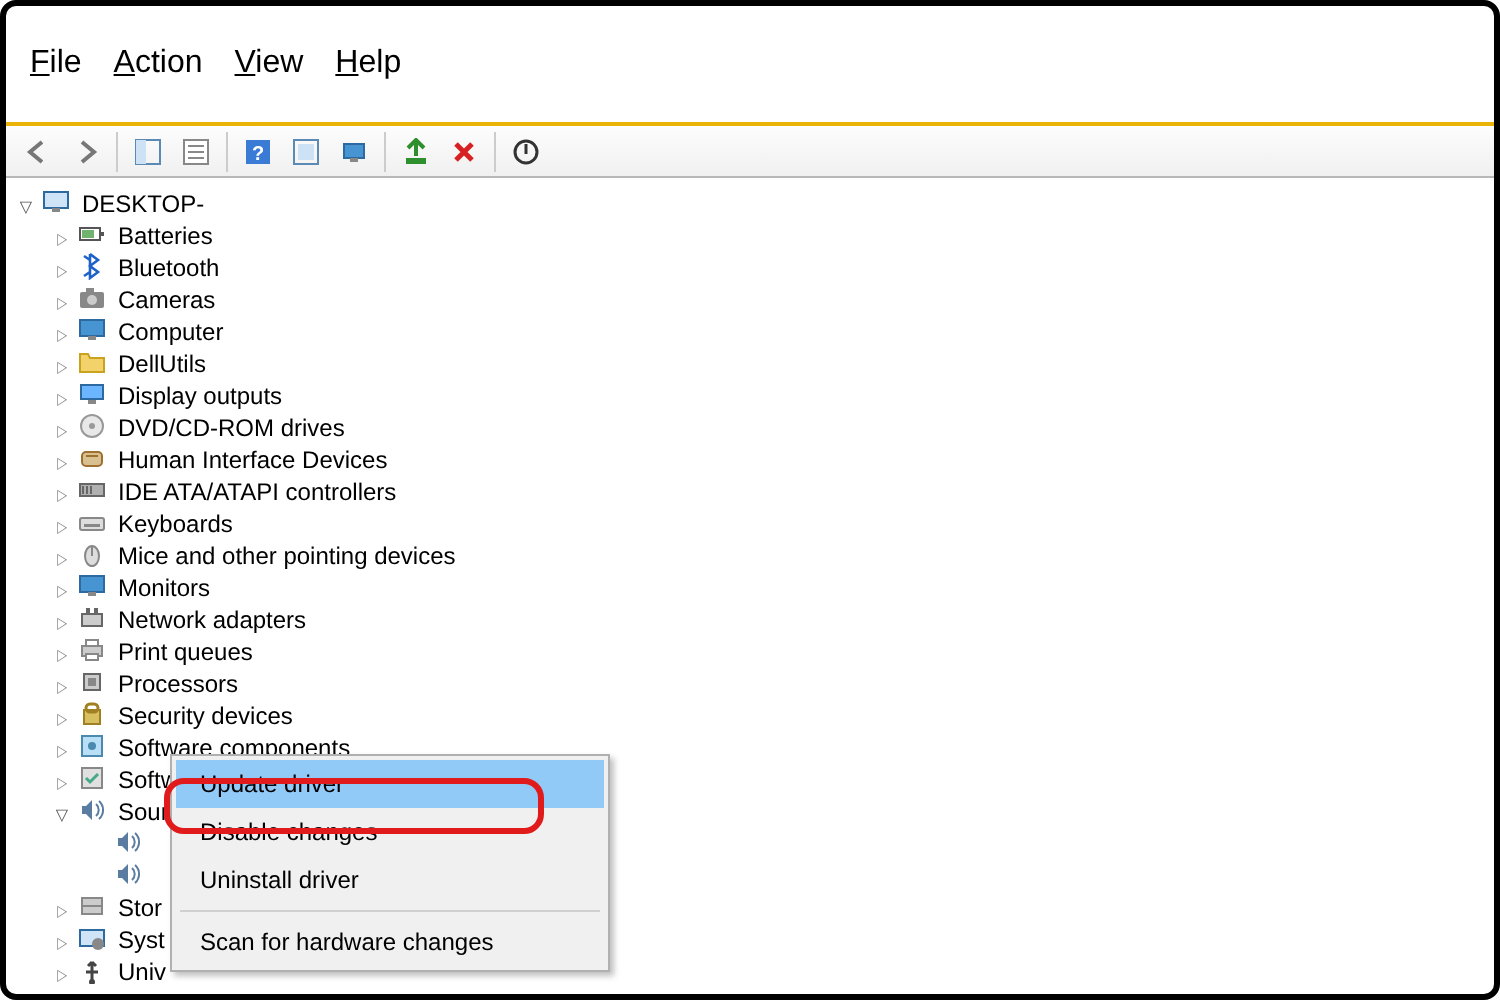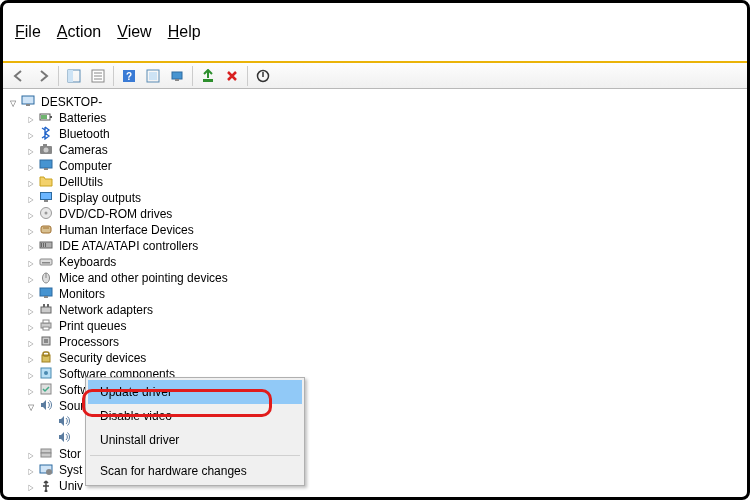--- a/index.html
+++ b/index.html
@@ -430,19 +430,19 @@
           <path d="M7 13V3M7 3l-2 2M7 3l2 2M4 8h6" fill="none" stroke="#444" stroke-width="1.5"></path>
           <circle cx="7" cy="13" r="1.5" fill="#444"></circle>
         </svg>
       </span>
       <span class="label">Univ</span>
     </div>
   </div>
 
 <div class="ctxmenu">
   <div class="ctxitem hl">Update driver</div>
-  <div class="ctxitem">Disable video</div>
+  <div class="ctxitem">Disable changes</div>
   <div class="ctxitem">Uninstall driver</div>
   <div class="ctxsep"></div>
   <div class="ctxitem">Scan for hardware changes</div>
 
 </div>
 <div class="highlight-ring"></div>
 
 </body></html>

